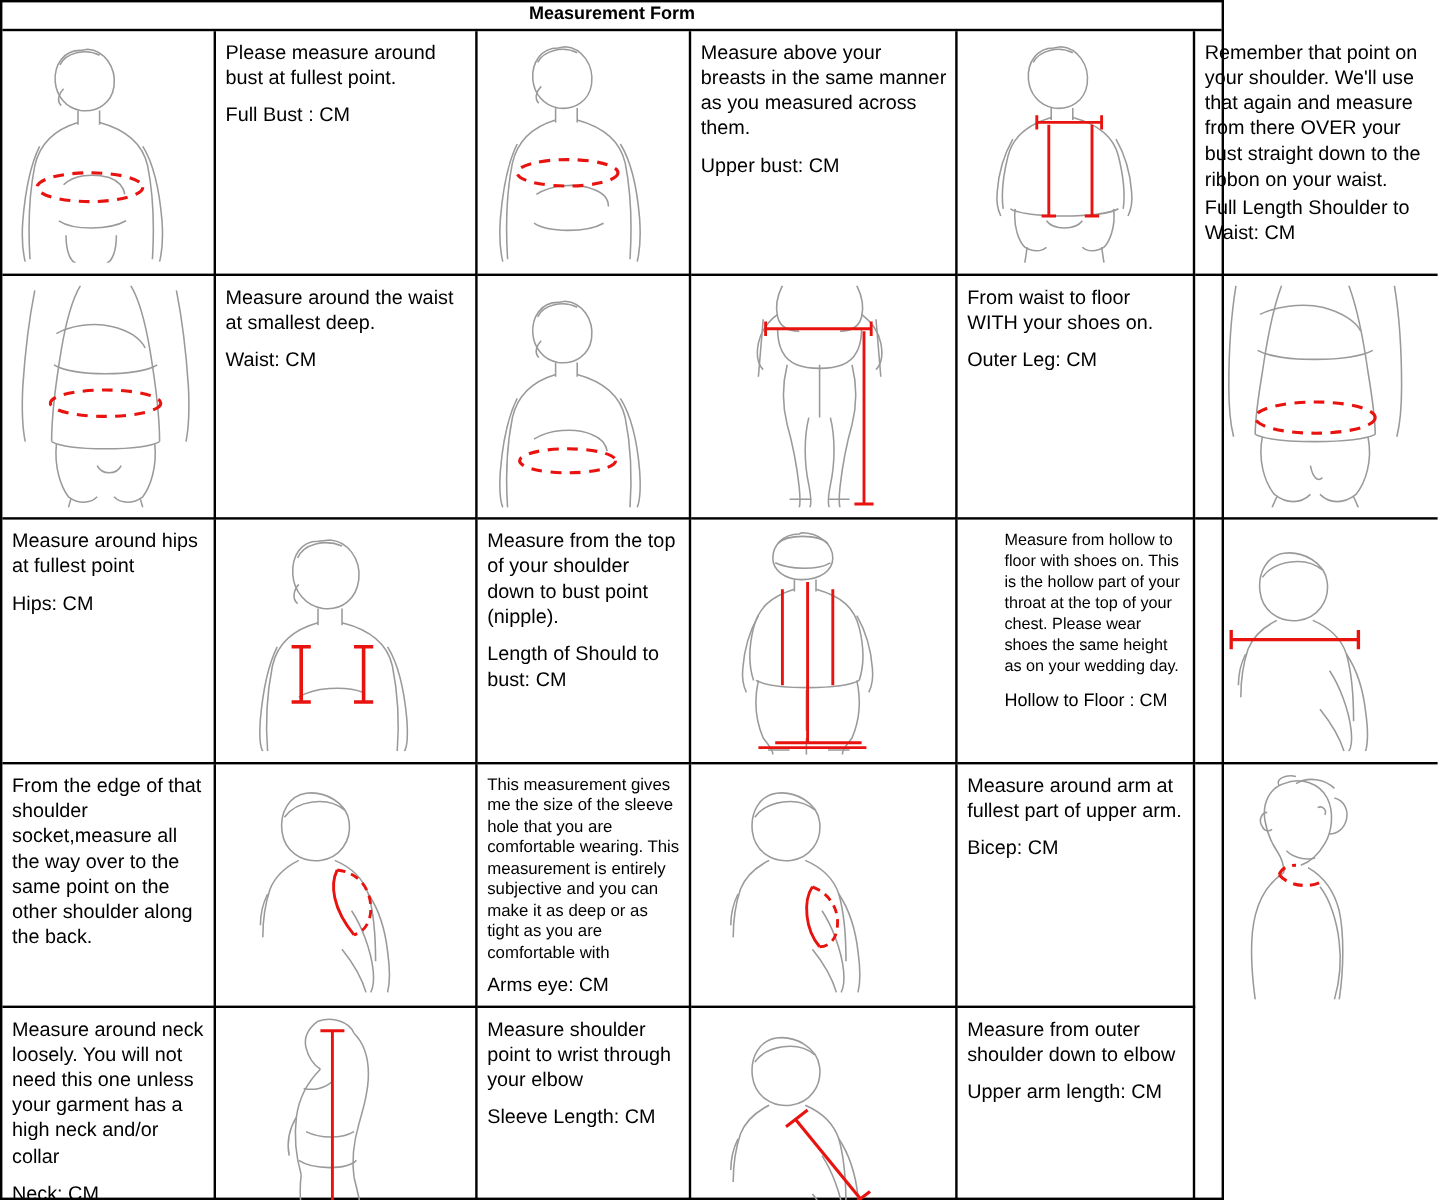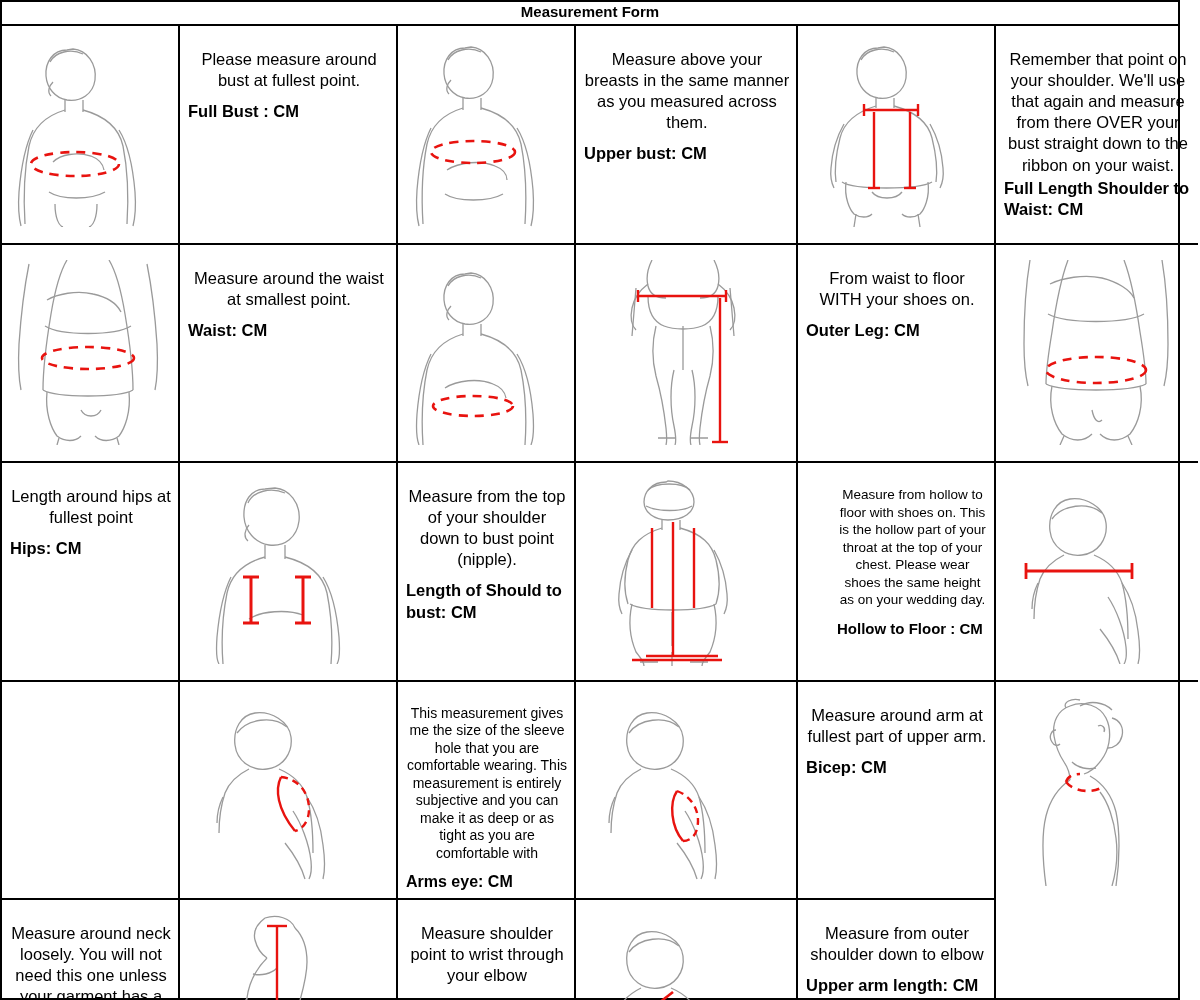--- a/index.html
+++ b/index.html
@@ -8,21 +8,21 @@
     background: #ffffff;
   }
   body {
     width: 1200px;
     height: 1000px;
     font-family: "Liberation Sans", sans-serif;
     color: #000;
     overflow: hidden;
   }
   .sheet {
-    width: 1180px;
+    width: 1020px;
     height: 1000px;
     box-sizing: border-box;
     border: 2px solid #000;
     display: flex;
     flex-direction: column;
   }
   .title-bar {
     height: 22px;
     line-height: 20px;
     text-align: center;
@@ -62,23 +62,23 @@
   }
   .txt.small {
     font-size: 14px;
     line-height: 1.25;
   }
   .txt.xsmall {
     font-size: 13.5px;
     line-height: 1.3;
     padding-left: 39px;
   }
-  .desc { margin: 15px 0 10px 0; text-align: center; }
+  .desc { margin: 0 0 10px 0; }
   .label {
-    font-weight: bold;
+    font-weight: normal;
     margin: 0;
   }
   .txt.tight .desc { margin-bottom: 6px; }
   .nogap .desc { margin-bottom: 2px; }
 </style>
 </head>
 <body>
 
 <div class="sheet">
 
@@ -179,21 +179,21 @@
           <path d="M124 132 C126 152 120 168 114 176 C106 182 96 182 90 176"></path>
           <path d="M76 150 C80 158 92 158 96 150"></path>
           <path d="M54 178 L52 185 M112 178 L114 185"></path>
         </g>
         <g fill="none" stroke="#e8130f" stroke-width="2.6" stroke-dasharray="9 7">
           <ellipse cx="83" cy="98" rx="46" ry="11"></ellipse>
         </g>
       </svg>
     </div>
     <div class="cell txt">
-      <p class="desc">Measure around the waist at smallest point.</p>
+      <p class="desc">Measure around the waist at smallest deep.</p>
       <p class="label">Waist:   CM</p>
     </div>
 
     <div class="cell fig">
       <svg width="170" height="185" viewBox="0 0 170 185">
         <g fill="none" stroke="#9a9a9a" stroke-width="1.3">
           <path d="M64 14 C50 14 42 26 43 40 C44 52 52 62 64 64 C78 66 90 58 92 44 C94 28 84 14 70 13 Z"></path>
           <path d="M47 26 C52 16 68 12 80 18 M50 46 C46 50 44 56 48 60"></path>
           <path d="M62 64 L62 76 M80 64 L80 76"></path>
           <path d="M62 74 C42 80 30 92 26 110 C22 130 20 156 22 185"></path>
@@ -252,21 +252,21 @@
           <path d="M128 126 C132 146 126 164 118 174 C108 182 96 182 88 174"></path>
           <path d="M80 150 C82 160 86 164 90 160"></path>
           <path d="M52 176 L48 185 M116 176 L120 185"></path>
         </g>
         <g fill="none" stroke="#e8130f" stroke-width="2.6" stroke-dasharray="9 7">
           <ellipse cx="84" cy="110" rx="50" ry="13"></ellipse>
         </g>
       </svg>
     </div>
     <div class="cell txt">
-      <p class="desc">Length around hips at fullest point</p>
+      <p class="desc">Measure around hips at fullest point</p>
       <p class="label">Hips:   CM</p>
     </div>
 
     <div class="cell fig">
       <svg width="170" height="185" viewBox="0 0 170 185">
         <g fill="none" stroke="#9a9a9a" stroke-width="1.3">
           <path d="M62 10 C48 10 40 22 41 38 C42 52 52 64 66 66 C82 68 94 58 96 42 C98 24 86 10 72 9 Z"></path>
           <path d="M45 24 C50 12 68 8 82 14 M46 46 C42 50 40 58 45 62"></path>
           <path d="M62 66 L62 80 M82 66 L82 80"></path>
           <path d="M62 78 C40 84 28 96 24 114 C20 134 18 160 20 185"></path>
@@ -333,20 +333,21 @@
           <path d="M88 150 C96 160 104 172 108 185"></path>
         </g>
         <g fill="none" stroke="#e8130f" stroke-width="2.8">
           <line x1="14" y1="92" x2="120" y2="92"></line>
           <line x1="14" y1="84" x2="14" y2="100"></line>
           <line x1="120" y1="84" x2="120" y2="100"></line>
         </g>
       </svg>
     </div>
     <div class="cell txt tight">
+      <p class="desc">From the edge of that shoulder socket,measure all the way over to the same point on the other shoulder along the back.</p>
     </div>
 
     <div class="cell fig">
       <svg width="170" height="185" viewBox="0 0 170 185">
         <g fill="none" stroke="#9a9a9a" stroke-width="1.3">
           <path d="M52 16 C38 18 30 32 32 48 C34 64 48 74 64 72 C80 70 90 56 88 40 C86 24 68 14 52 16 Z"></path>
           <path d="M34 36 C44 22 70 18 84 30"></path>
           <path d="M46 72 C34 78 26 86 22 96 C18 108 16 124 16 136"></path>
           <path d="M76 72 C90 78 100 88 104 100 C108 114 110 136 110 156"></path>
           <path d="M104 100 C112 112 118 130 120 148 C122 162 122 174 120 182"></path>

